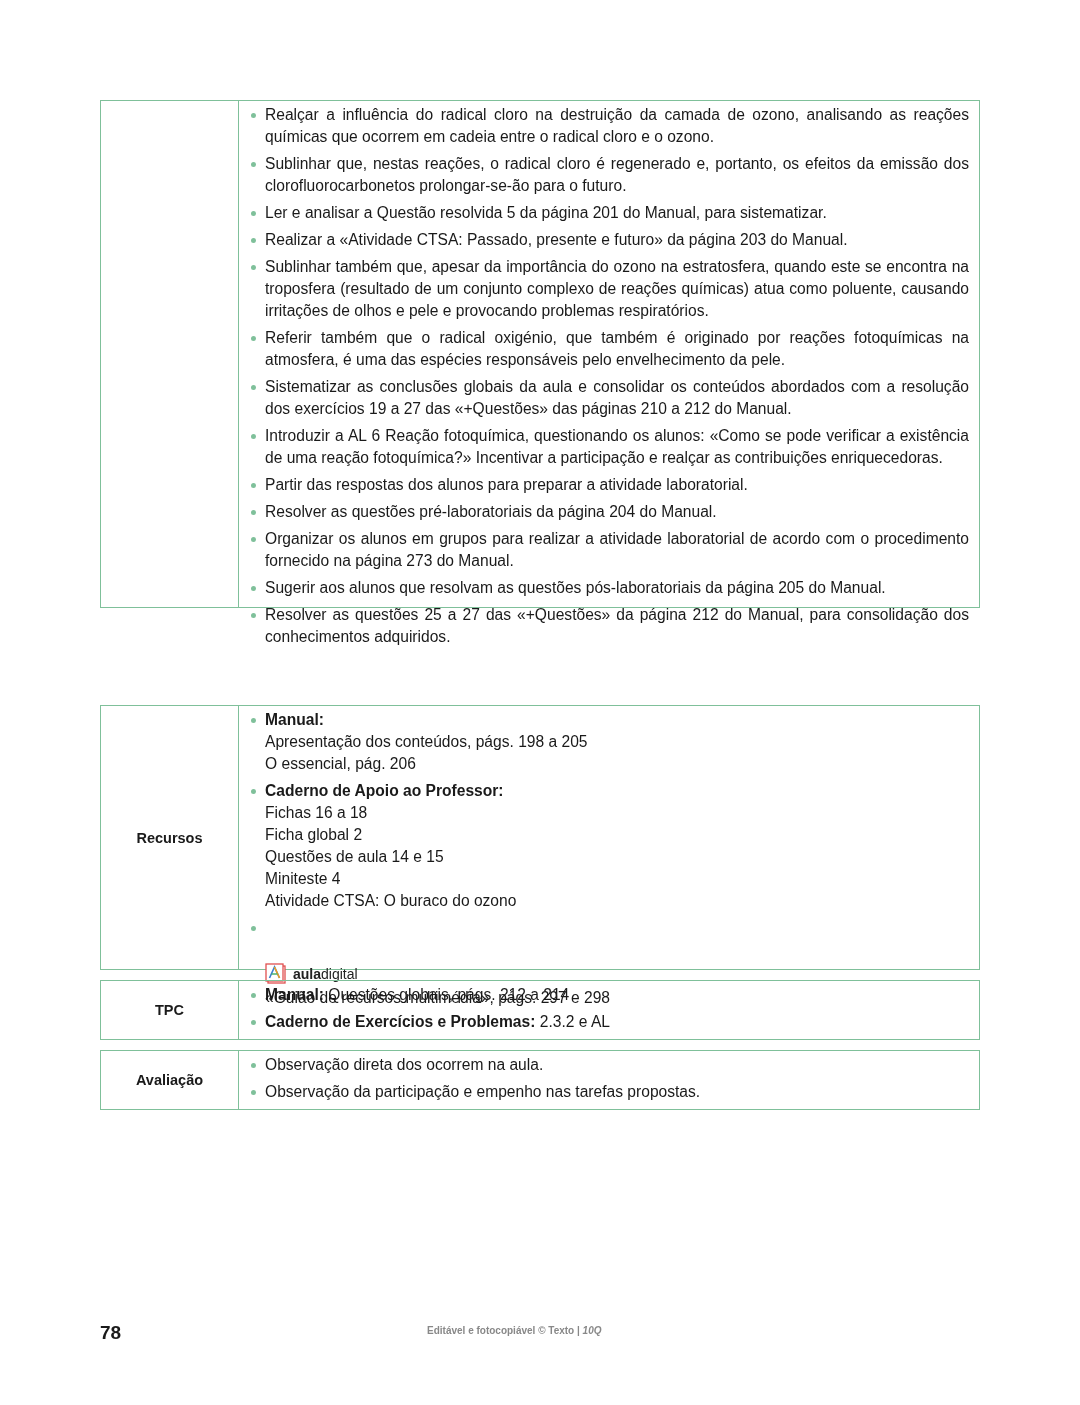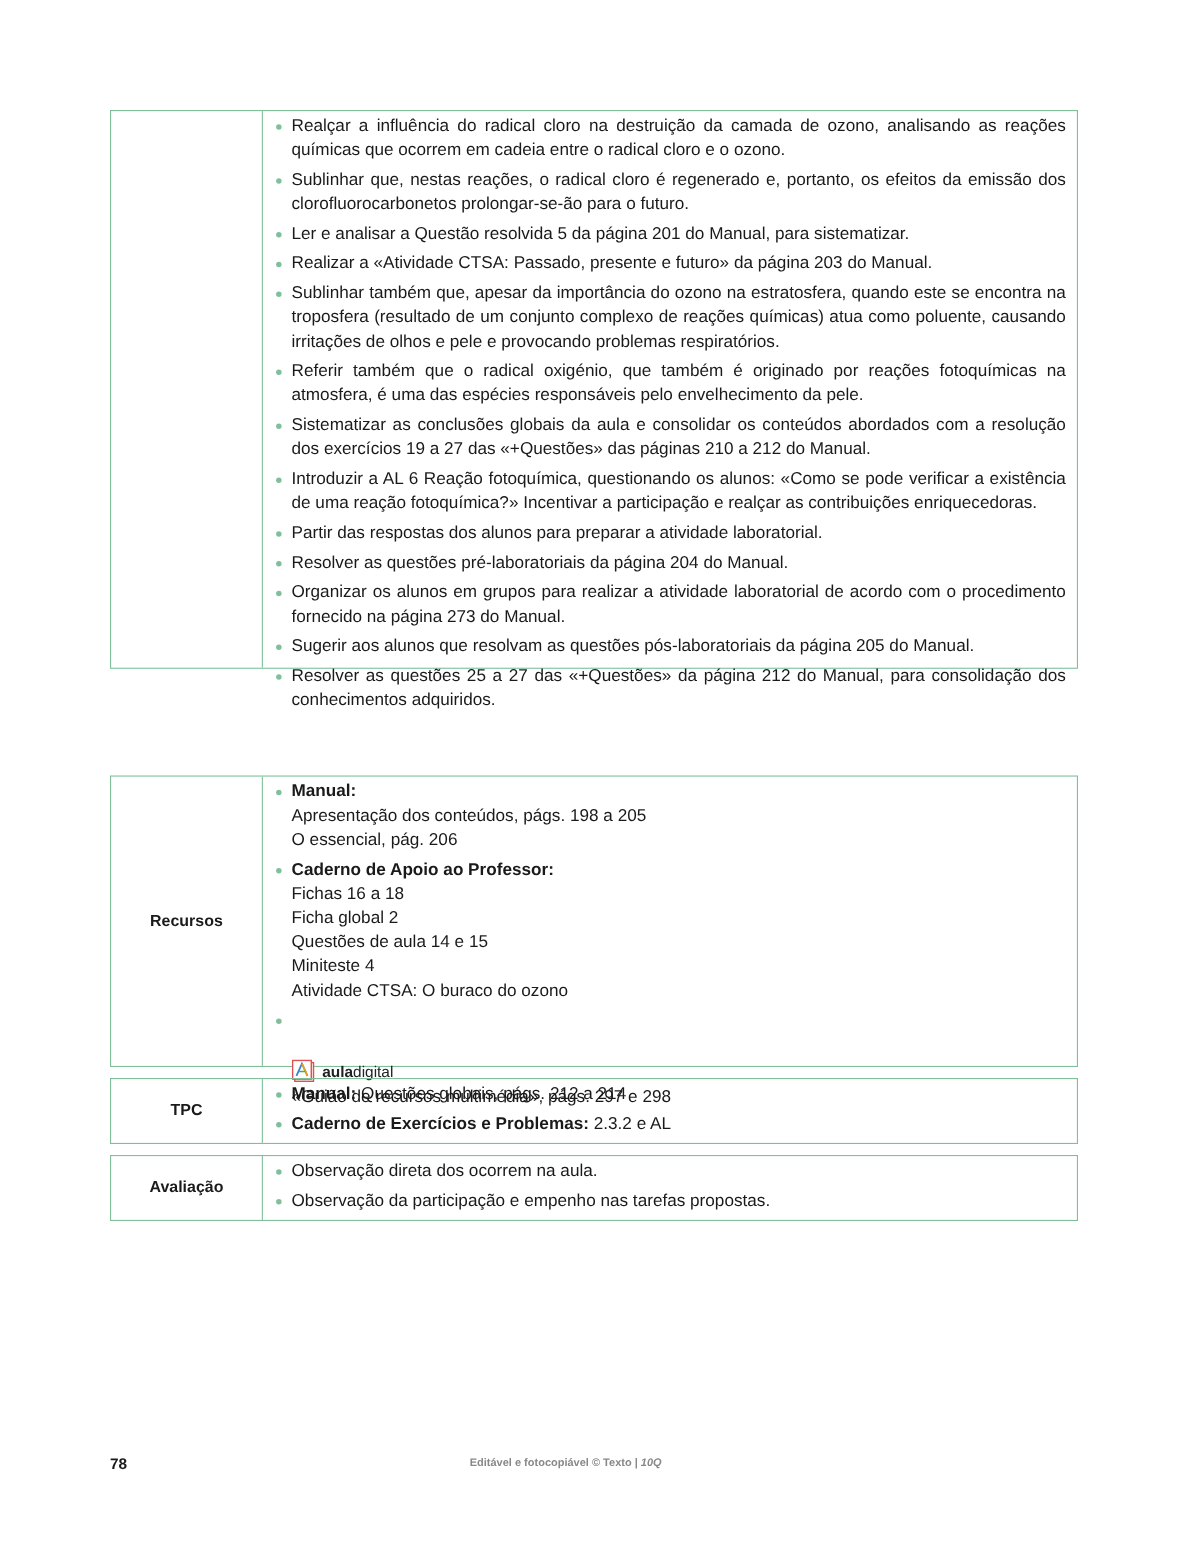--- a/index.html
+++ b/index.html
@@ -40,21 +40,21 @@
     .ad-logo {
       display: inline-flex; align-items: flex-start; gap: 6px; vertical-align: middle;
       height: 24px;
       margin-top: 46px;
     }
     .ad-icon { width: 22px; height: 22px; }
     .ad-text { font-size: 14px; color: #222; }
     .ad-text .bold { font-weight: bold; }
     .footer-num {
       position: absolute; left: 100px; top: 1322px;
-      font-weight: bold; font-size: 14px;
+      font-weight: bold; font-size: 19px;
     }
     .footer-text {
       position: absolute; left: 427px; top: 1325px;
       font-size: 10px; color: #888; font-weight: bold;
     }
     .footer-text i { font-style: italic; }
   </style>
 </head>
 <body>
 

